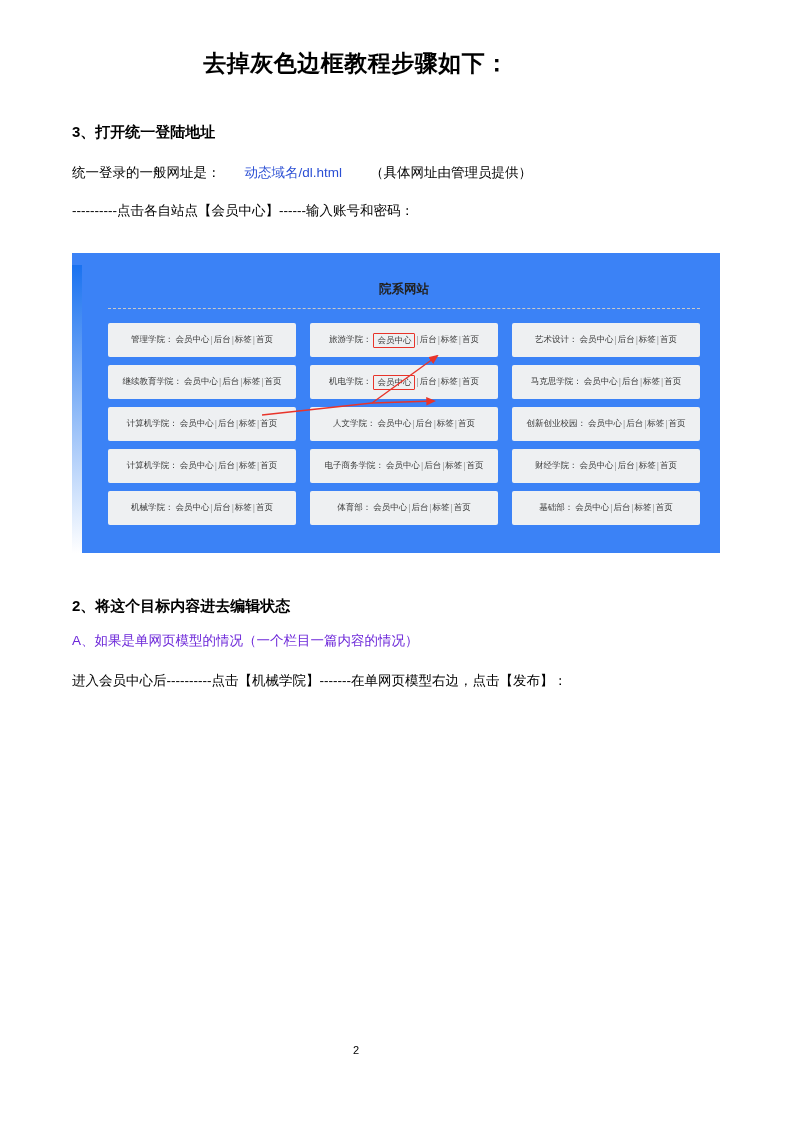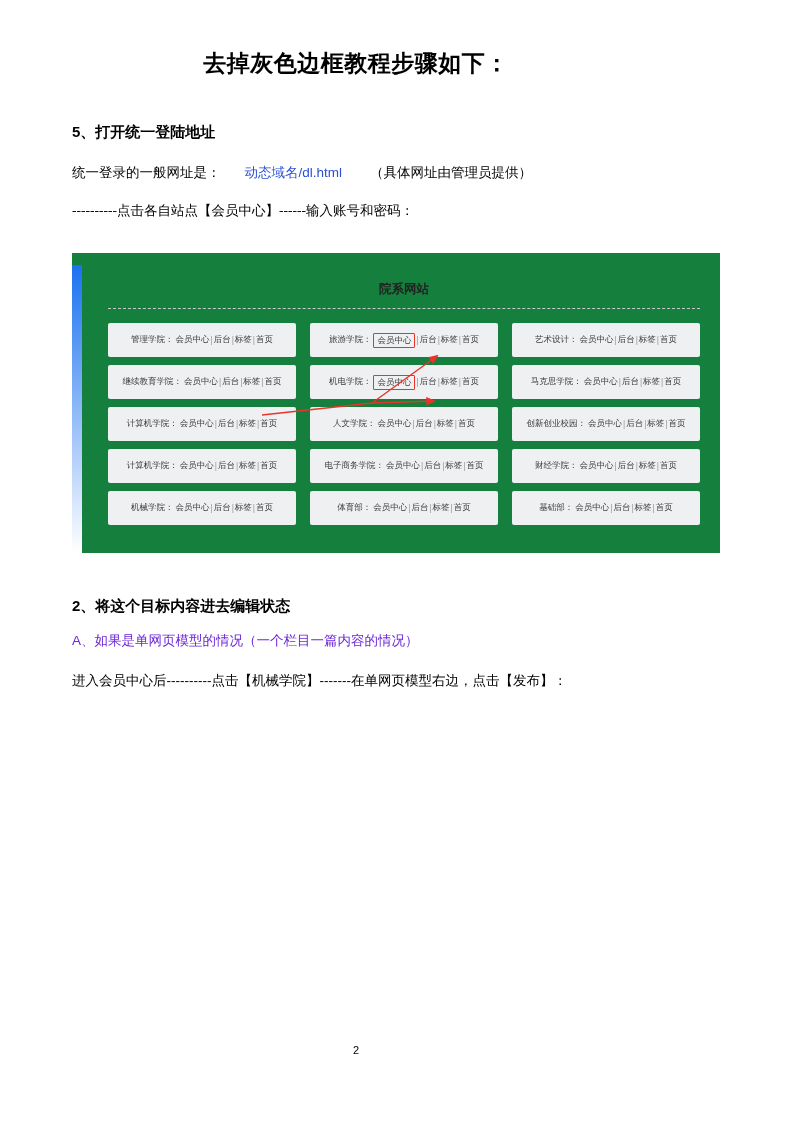--- a/index.html
+++ b/index.html
@@ -36,39 +36,38 @@
     font-weight: bold;
     padding-top: 44px;
   }
   .para {
     font-size: 13.5px;
     line-height: 1.9;
     padding-top: 18px;
   }
   .para-tight {
     padding-top: 12px;
-    font-family: Liberation Serif, serif;
   }
   .link-blue {
     color: #2b4fd4;
     padding: 0 28px 0 24px;
   }
   .blue-note {
     color: #6d28d9;
     font-size: 13.5px;
     padding-top: 16px;
   }
 
   
   .shot {
     position: relative;
     margin-top: 30px;
     width: 648px;
     height: 300px;
-    background: #15803d;
+    background: #3b82f6;
     box-sizing: border-box;
   }
   .shot-bluebar {
     position: absolute;
     left: 0;
     top: 12px;
     width: 10px;
     height: 288px;
     background: linear-gradient(to bottom, #1a72f0, #ffffff);
   }
@@ -140,21 +139,21 @@
     color: #000;
   }
 </style>
 </head>
 <body>
 
 <div class="page">
 
   <h1 class="doc-title">去掉灰色边框教程步骤如下：</h1>
 
-  <h2 class="section-heading">5、打开统一登陆地址</h2>
+  <h2 class="section-heading">3、打开统一登陆地址</h2>
 
   <div class="para">
     <span>统一登录的一般网址是：</span><span class="link-blue">动态域名/dl.html</span><span>（具体网址由管理员提供）</span>
   </div>
 
   <div class="para para-tight">----------点击各自站点【会员中心】------输入账号和密码：</div>
 
   <div class="shot">
     <div class="shot-bluebar"></div>
     <div class="shot-inner">

